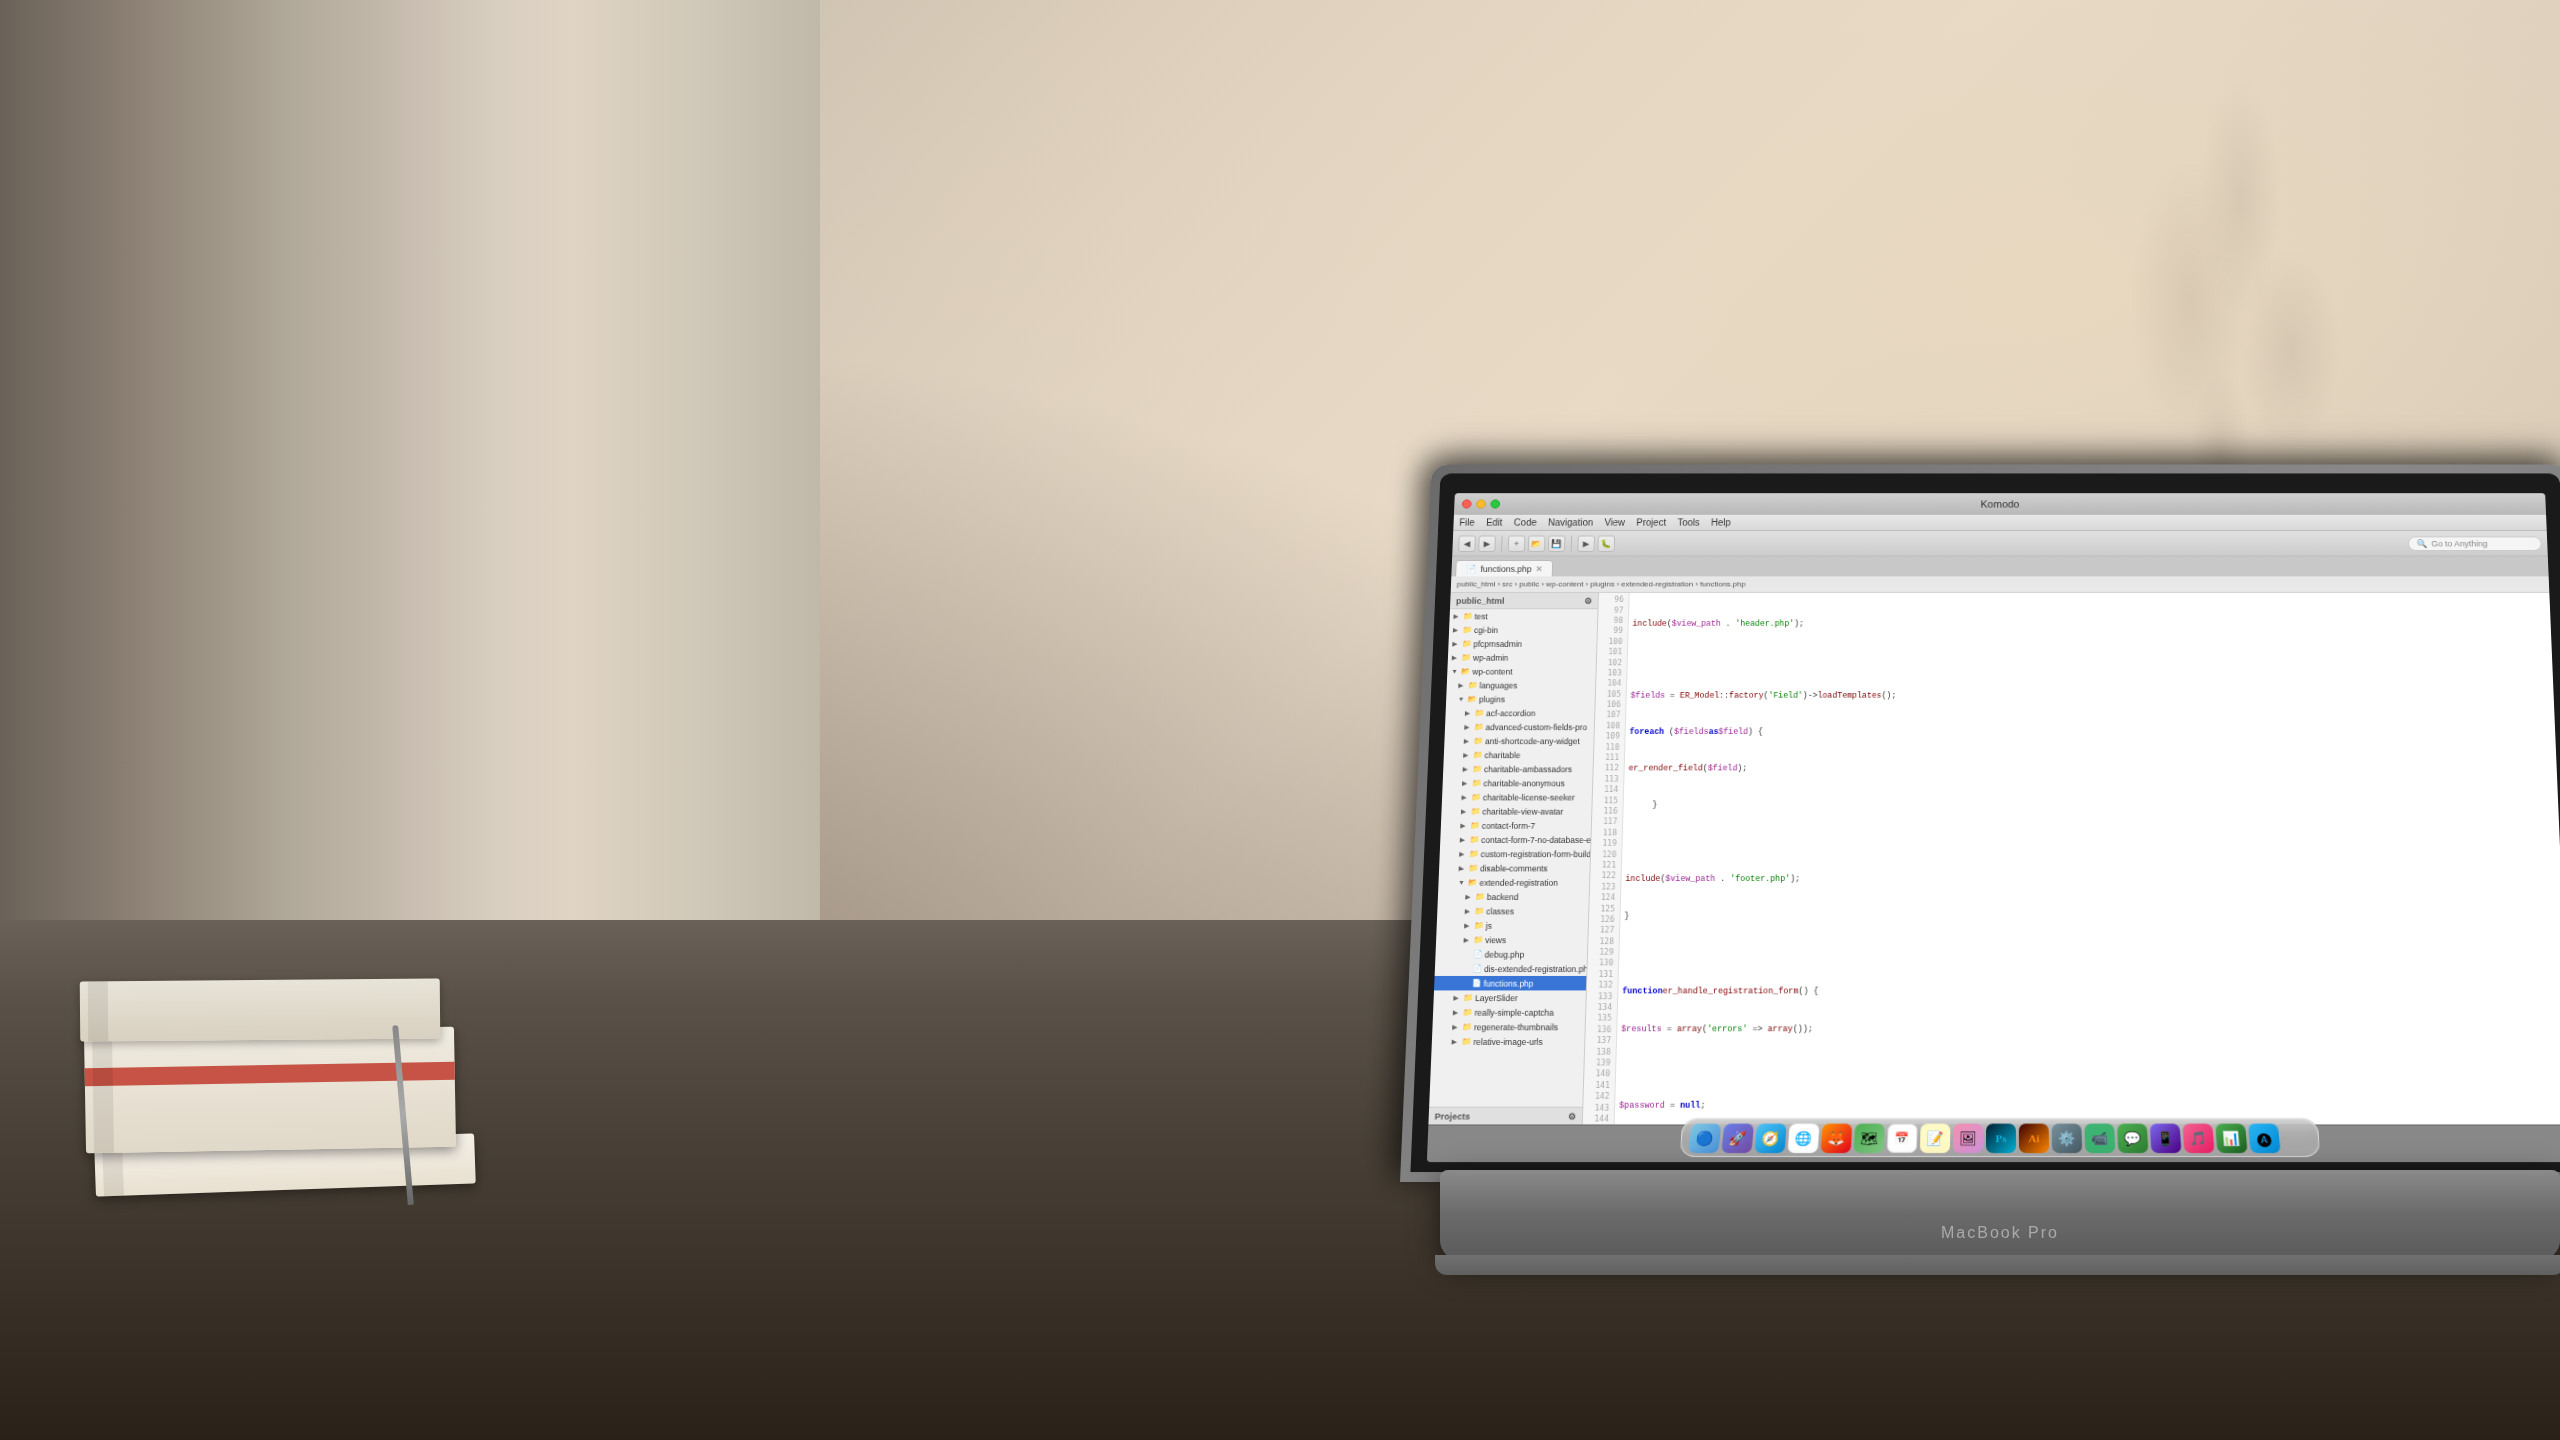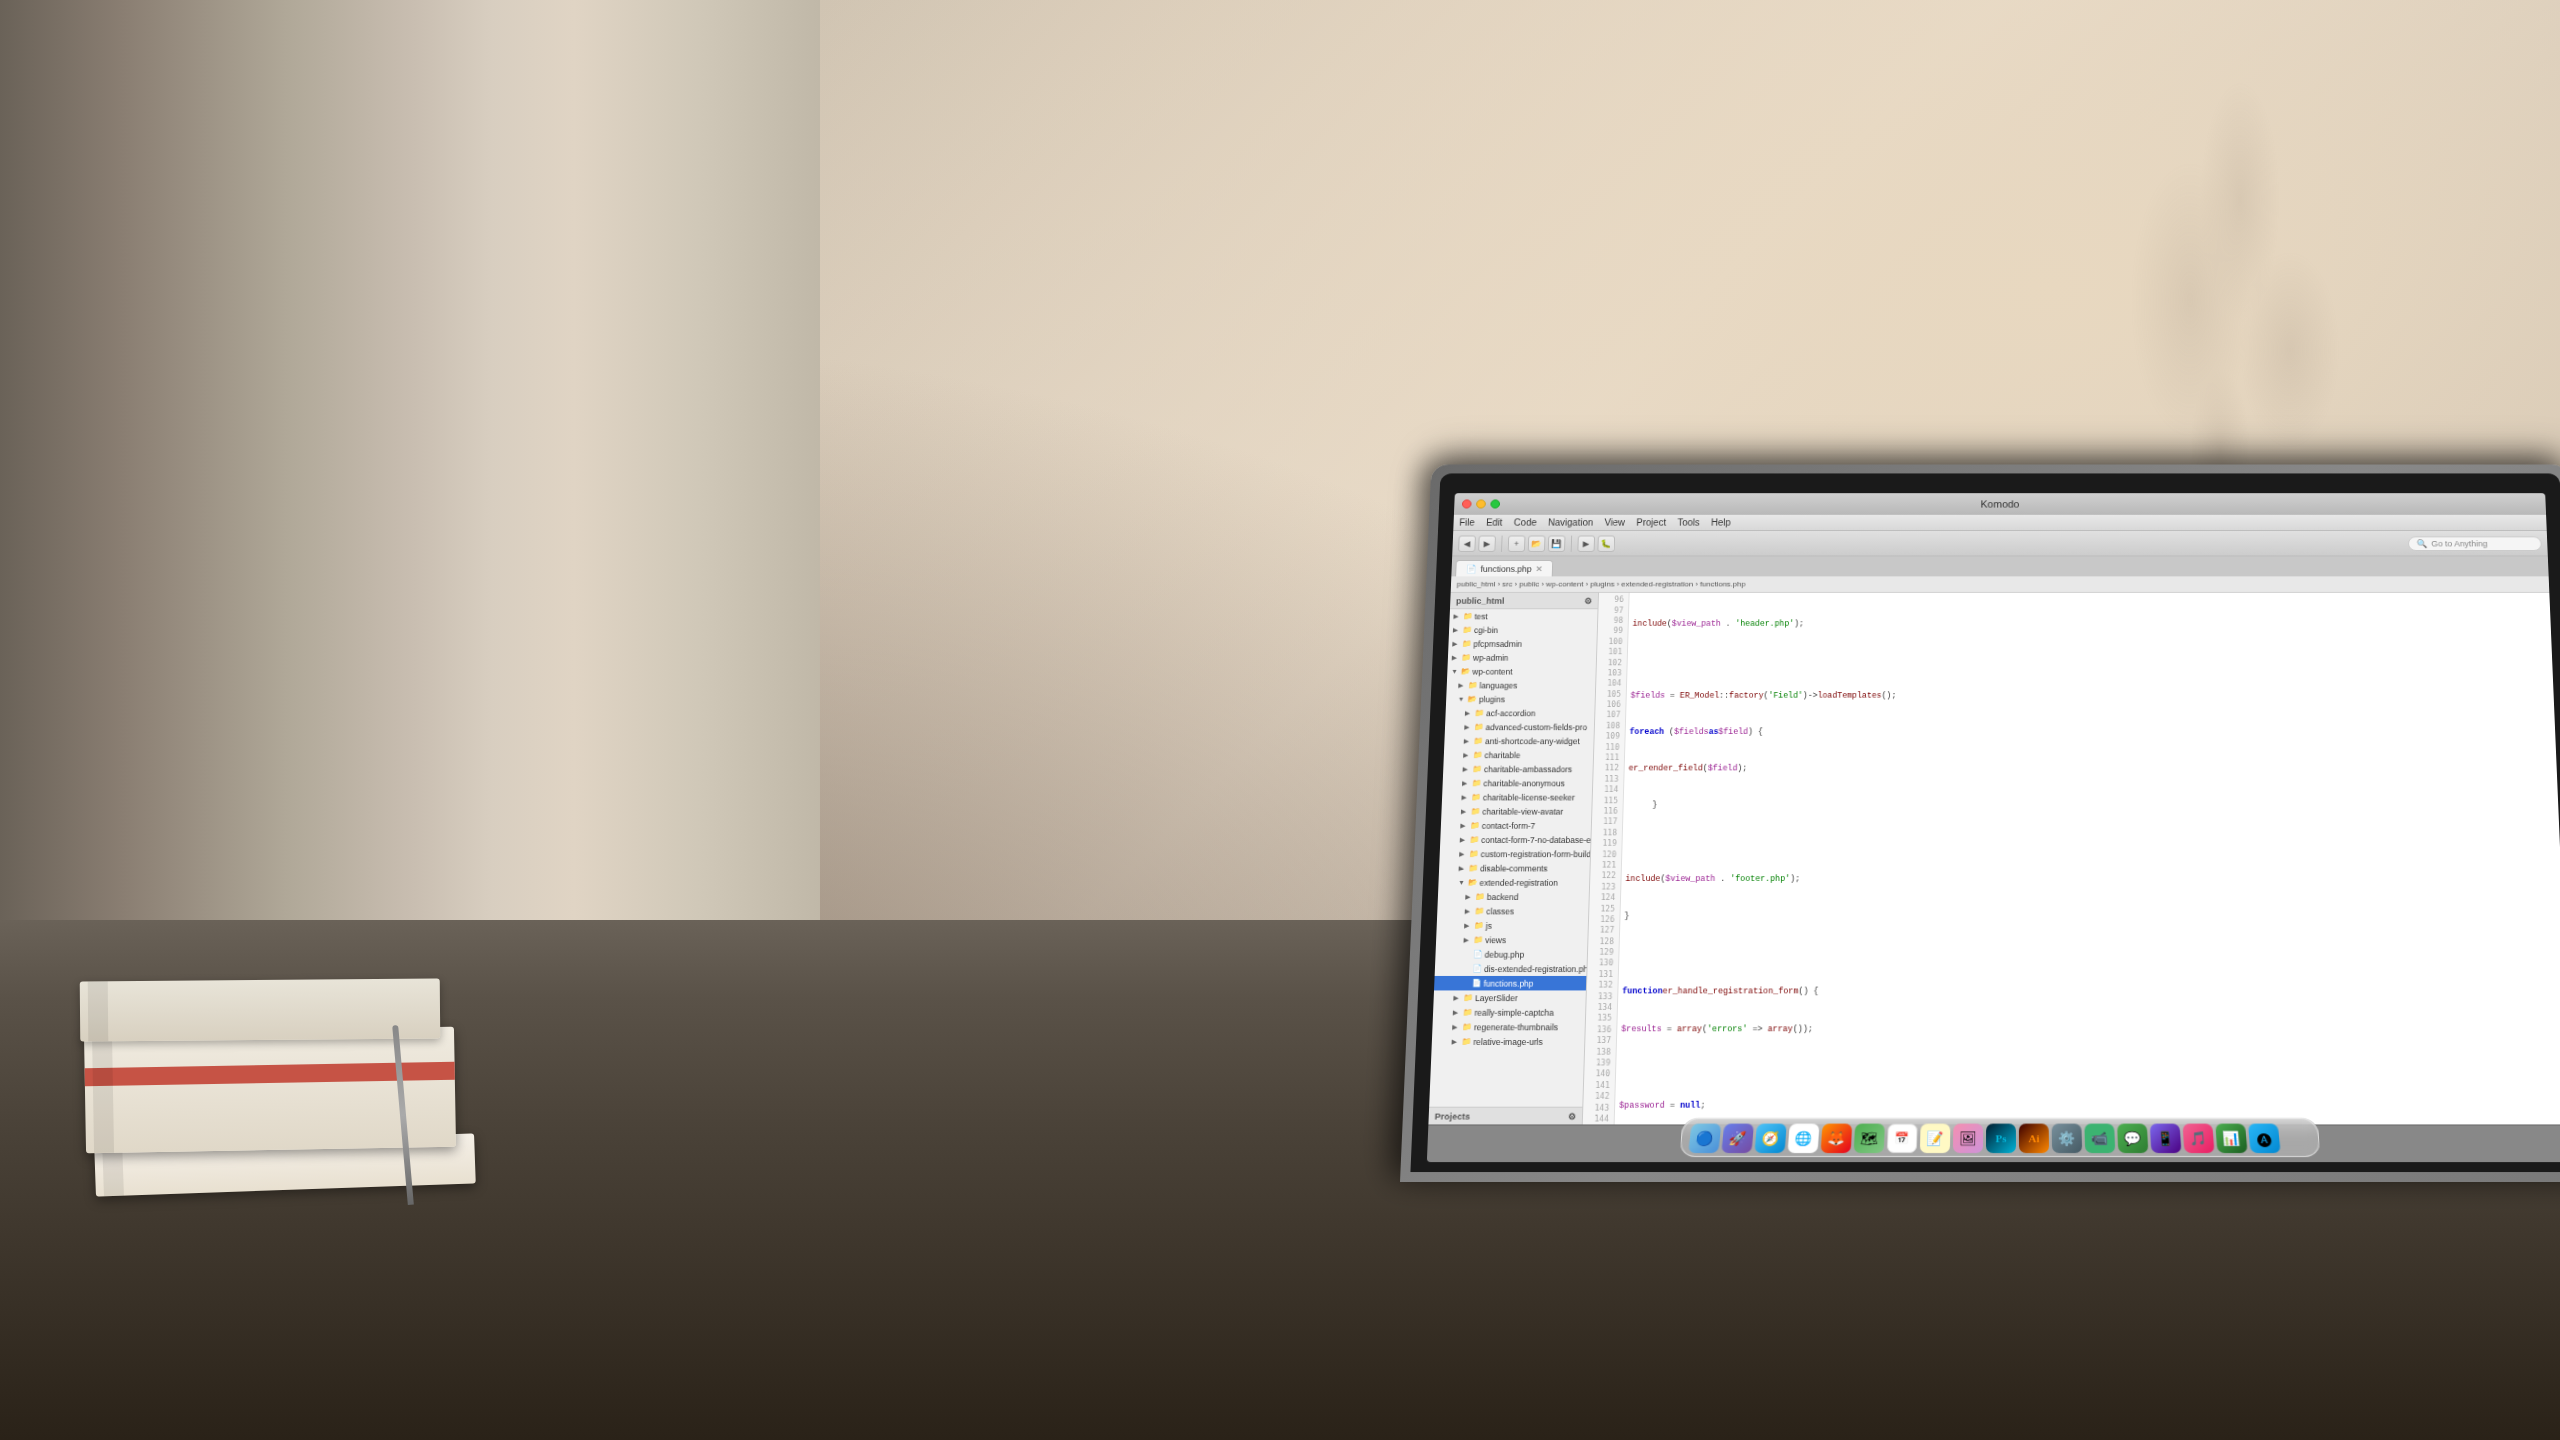--- a/index.html
+++ b/index.html
@@ -987,13 +987,17 @@
                 <span class="dock-icon-inner">🅐</span>
               </div>
             </div>
           </div>
 
         </div>
       </div>
     </div>
   </div>
 
+  <div class="laptop-base">
+    <span class="macbook-label">MacBook Pro</span>
+    <div class="laptop-base-front"></div>
+  </div>
 </div>
 
 </body></html>

